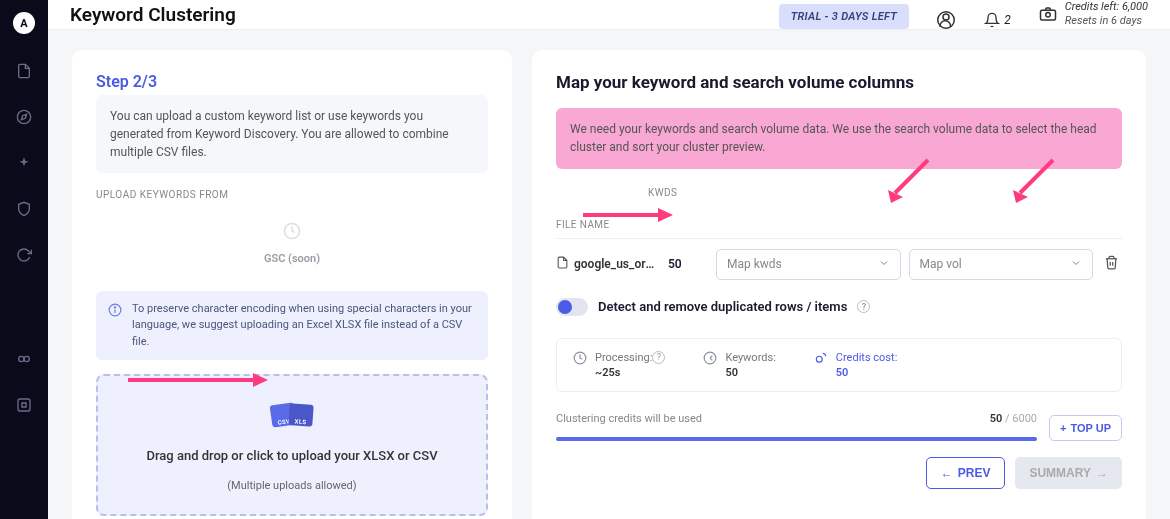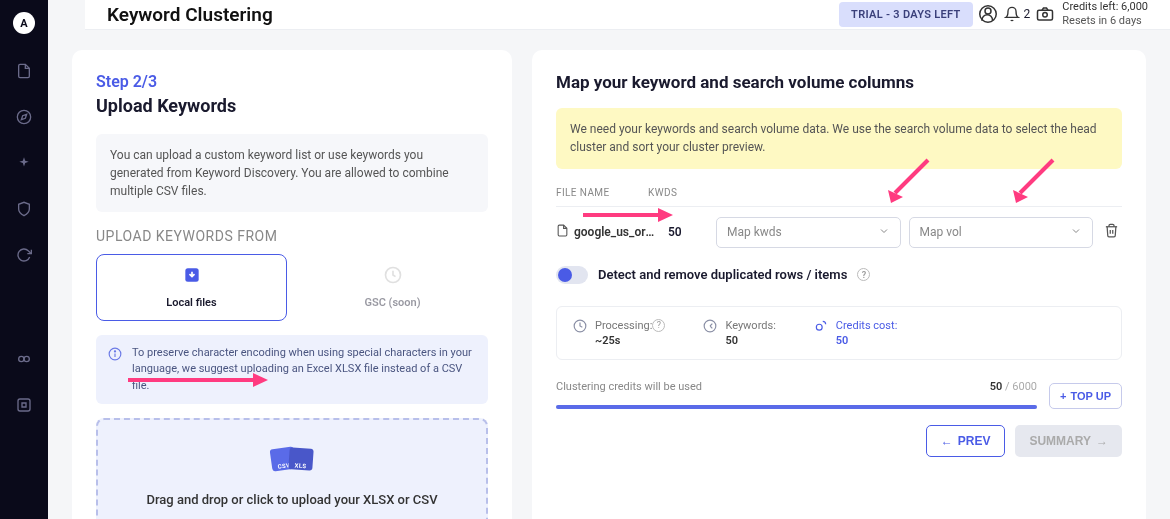--- a/index.html
+++ b/index.html
@@ -3,60 +3,60 @@
 <meta charset="utf-8">
 <style>
   * { box-sizing: border-box; margin: 0; padding: 0; }
   body { font-family: -apple-system, BlinkMacSystemFont, "Segoe UI", Roboto, sans-serif; background: #f5f6f8; color: #1a1a2e; width: 1170px; height: 519px; overflow: hidden; }
   .app { display: flex; height: 519px; }
   .sidebar { width: 48px; background: #0a0a1a; display: flex; flex-direction: column; align-items: center; padding-top: 12px; gap: 28px; }
   .sidebar-logo { width: 22px; height: 22px; border-radius: 50%; background: #fff; display: flex; align-items: center; justify-content: center; font-size: 11px; font-weight: 700; color: #0a0a1a; }
   .sidebar-icon { width: 18px; height: 18px; color: #6b6b8a; cursor: pointer; display:flex; align-items:center; justify-content:center; }
   .sidebar-gap { height: 30px; }
   .main { flex: 1; display: flex; flex-direction: column; }
-  .topbar { height: 52px; background: #fff; display: flex; align-items: center; padding: 0 22px; border-bottom: 1px solid #eceef2; margin-left: 37px; }
+  .topbar { height: 52px; background: #fff; display: flex; align-items: center; padding: 0 22px; border-bottom: 1px solid #eceef2; }
   .page-title { font-size: 19px; font-weight: 600; color: #111; }
-  .topbar-right { margin-left: auto; display: flex; align-items: center; gap: 6px; }
+  .topbar-right { margin-left: auto; display: flex; align-items: flex-end; gap: 28px; font-style: italic; }
   .trial-badge { background: #d9defc; color: #3a3f7a; font-size: 11px; font-weight: 600; padding: 6px 12px; border-radius: 4px; letter-spacing: 0.3px; }
   .topbar-icon { width: 18px; height: 18px; color: #333; cursor: pointer; display:flex; align-items:center; justify-content:center; }
   .notif-wrap { display: flex; align-items: center; gap: 3px; font-size: 12px; }
   .credits-box { display: flex; align-items: center; gap: 8px; font-size: 11px; color: #555; }
   .credits-box .lines { line-height: 1.3; }
   .credits-box .line1 { color: #333; }
   .content { flex: 1; display: flex; gap: 20px; padding: 20px 24px; position: relative; }
   .card { background: #fff; border-radius: 10px; padding: 22px 24px; }
   .card-left { width: 440px; }
   .card-right { flex: 1; }
   .step-label { color: #4a5be6; font-size: 16px; font-weight: 600; margin-bottom: 4px; }
   .card-title { font-size: 18px; font-weight: 700; margin-bottom: 18px; }
   .info-box { background: #f6f7fa; border-radius: 6px; padding: 12px 14px; font-size: 12px; color: #555; line-height: 1.5; margin-bottom: 16px; }
-  .section-label { font-size: 14px; letter-spacing: 0.5px; color: #888; margin-bottom: 10px; text-transform: uppercase; }
+  .section-label { font-size: 10px; letter-spacing: 0.5px; color: #888; margin-bottom: 10px; text-transform: uppercase; }
   .source-tabs { display: flex; gap: 10px; margin-bottom: 14px; }
   .source-tab { flex: 1; border: 1.5px solid transparent; border-radius: 8px; text-align: center; padding: 10px 6px; cursor: pointer; background: #f6f7fa; }
   .source-tab.active { border-color: #4a5be6; background: #fff; }
   .source-tab.disabled { opacity: 0.45; cursor: not-allowed; background: transparent;}
   .source-tab .tab-icon { display: block; margin: 0 auto 6px; width: 20px; height: 20px; }
   .source-tab .tab-label { font-size: 11px; font-weight: 600; }
   .encoding-note { background: #eef1fd; border-radius: 6px; padding: 10px 12px; font-size: 11px; color: #4a5580; line-height: 1.5; display: flex; gap: 10px; margin-bottom: 14px; }
   .encoding-note .info-icon { color: #6b7ae6; flex-shrink: 0; margin-top: 2px; }
   .dropzone { border: 2px dashed #b8bfea; border-radius: 8px; background: #eef1fd; text-align: center; padding: 28px 18px 22px; }
   .dropzone .dz-icons { margin-bottom: 22px; display:inline-flex;}
   .dz-icon { width: 24px; height: 22px; display: inline-block; position: relative; }
   .dz-icon.csv { background: #5a6be8; border-radius: 3px; transform: rotate(-8deg); margin-right: -6px; }
   .dz-icon.xls { background: #4957c9; border-radius: 3px; transform: rotate(4deg); }
   .dz-icon::after { position: absolute; bottom: 1px; left: 0; right: 0; font-size: 6px; color: #fff; font-weight: 700; letter-spacing: 0.3px; }
   .dz-icon.csv::after { content: "CSV"; }
   .dz-icon.xls::after { content: "XLS"; }
   .dropzone .dz-text { font-size: 13px; color: #333; font-weight: 500; margin-bottom: 16px; }
   .dropzone .dz-sub { font-size: 11px; color: #666; }
   
   .right-title { font-size: 17px; font-weight: 700; margin-bottom: 16px; }
-  .right-info { background: #fef9c3; border-radius: 6px; padding: 12px 14px; font-size: 12px; color: #555; line-height: 1.55; margin-bottom: 18px;}
+  .right-info { background: #f9a8d4; border-radius: 6px; padding: 12px 14px; font-size: 12px; color: #555; line-height: 1.55; margin-bottom: 18px;}
   .file-header { display: flex; font-size: 10px; letter-spacing: 0.4px; color: #888; text-transform: uppercase; padding: 0 0 8px; border-bottom: 1px solid #eceef2; margin-bottom: 10px; }
-  .file-header .col-name { width: 92px; }
+  .file-header .col-name { width: 92px; margin-top: 32px; }
   .file-header .col-kwds { width: 46px; }
   .file-row { display: flex; align-items: center; gap: 8px; font-size: 12px; margin-bottom: 18px; }
   .file-name-cell { width: 104px; display: flex; align-items: center; gap: 5px; color: #333; overflow: hidden; }
   .doc-icon { color: #555; flex-shrink:0; }
   .fname { white-space: nowrap; overflow: hidden; text-overflow: ellipsis; font-weight: 600; }
   .kwds-cell { width: 40px; font-weight: 600; }
   .map-select { flex: 1; border: 1px solid #d6d9e4; border-radius: 5px; padding: 7px 10px; font-size: 12px; color: #888; display: flex; justify-content: space-between; align-items: center; cursor: pointer; background: #fff; }
   .chev-down { color: #888; }
   .trash-icon { color: #555; cursor: pointer; padding: 3px; }
   .toggle-row { display: flex; align-items: center; gap: 10px; font-size: 13px; font-weight: 600; margin-bottom: 22px; }
@@ -191,31 +191,23 @@
       </div>
       <div class="arrow" style="left:960px; top:125px;">
         <svg width="50" height="50">
             <line x1="45" y1="5" x2="12" y2="38" stroke="#ff3b80" stroke-width="4"></line>
             <polygon points="5,35 8,48 20,42" fill="#ff3b80"></polygon>
           </svg>
       </div>
 
       <div class="card card-left">
         <div class="step-label">Step 2/3</div>
-        <div class="card-title">Upload Keywords</div>
         <div class="info-box">You can upload a custom keyword list or use keywords you generated from Keyword Discovery. You are allowed to combine multiple CSV files.</div>
         <div class="section-label">UPLOAD KEYWORDS FROM</div>
         <div class="source-tabs">
-          <div class="source-tab active">
-            <span class="tab-icon"><svg width="20" height="20" viewBox="0 0 24 24" fill="#4a5be6">
-                  <rect x="4" y="4" width="16" height="16" rx="3"></rect>
-                  <path d="M12 8v6m-3-3l3 3 3-3" stroke="#fff" stroke-width="2" fill="none"></path>
-                </svg></span>
-            <span class="tab-label">Local files</span>
-          </div>
           <div class="source-tab disabled">
             <span class="tab-icon"><svg width="20" height="20" viewBox="0 0 24 24" fill="none" stroke="#bbb" stroke-width="2">
                   <circle cx="12" cy="12" r="9"></circle>
                   <path d="M12 7v5l3 2"></path>
                 </svg></span>
             <span class="tab-label">GSC (soon)</span>
           </div>
         </div>
         <div class="encoding-note">
           <span class="info-icon"><svg width="14" height="14" viewBox="0 0 24 24" fill="none" stroke="currentColor" stroke-width="2">

